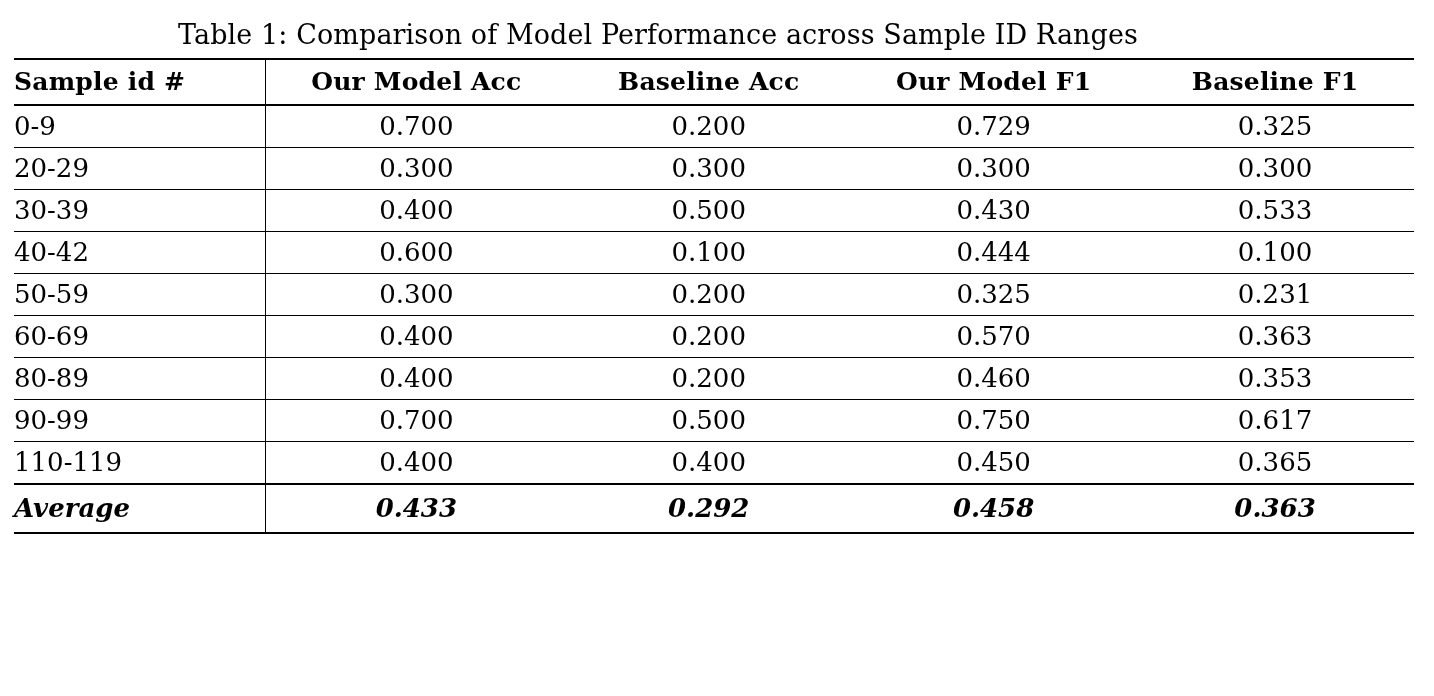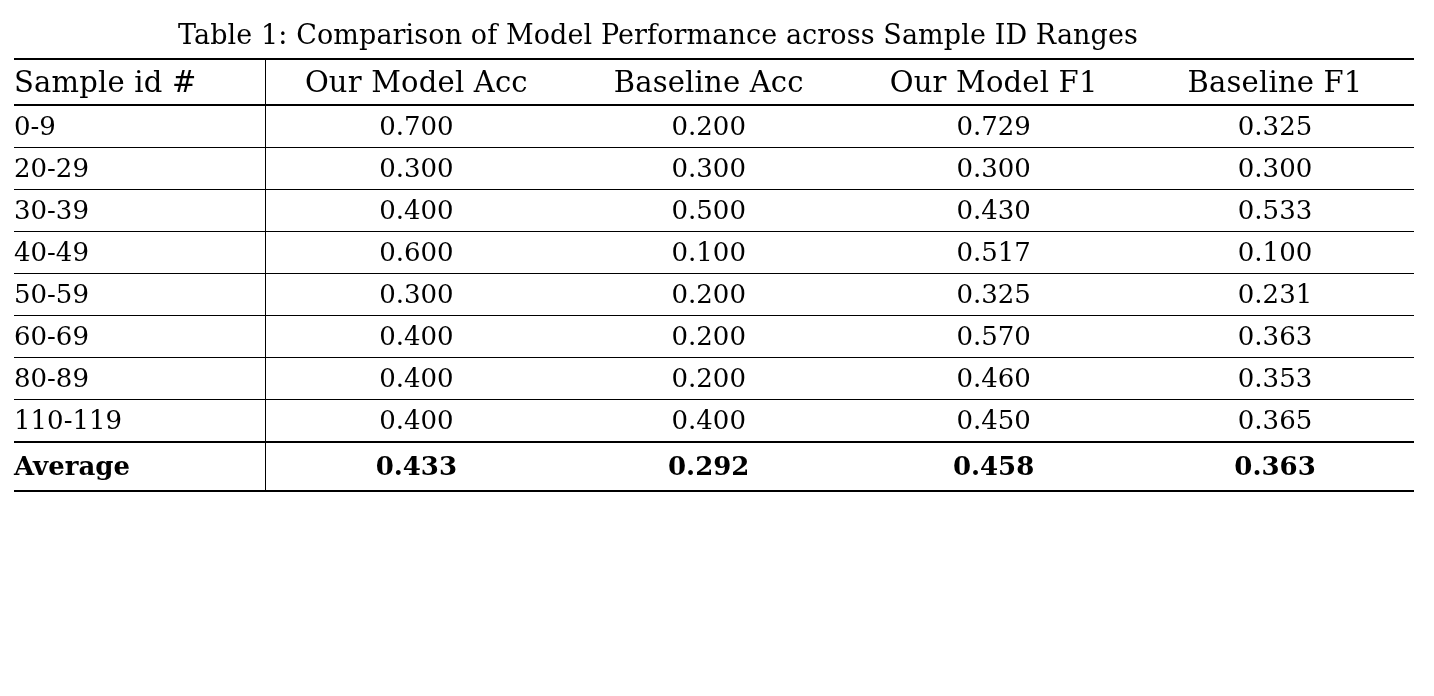--- a/index.html
+++ b/index.html
@@ -38,40 +38,41 @@
     font-family: "DejaVu Serif", serif;
   }
   table.tbl td, table.tbl th {
     padding: 0;
     margin: 0;
     vertical-align: middle;
   }
   tr.head th {
     border-top: 2.5px solid #000;
     border-bottom: 2.5px solid #000;
-    font-weight: normal;
-    font-size: 29px;
+    font-weight: bold;
+    font-size: 25px;
     height: 44px;
     line-height: 44px;
     letter-spacing: 0.2px;
   }
   tr.body td {
     border-bottom: 1.1px solid #000;
     height: 41px;
     line-height: 41px;
   }
   tr.body.first td {
     
   }
   tr.avg td {
     border-top: 2.5px solid #000;
     border-bottom: 2.5px solid #000;
     font-weight: bold;
     height: 47px;
     line-height: 47px;
+    font-style: italic;
   }
   
   th.c0, td.c0 {
     border-right: 1.6px solid #000;
     text-align: left;
     padding-left: 10px;
     width: 252px;
     box-sizing: border-box;
   }
   th.c0 {
@@ -119,24 +120,24 @@
         <td class="c4 num">0.300</td>
       </tr>
       <tr class="body">
         <td class="c0">30-39</td>
         <td class="c1 num">0.400</td>
         <td class="c2 num">0.500</td>
         <td class="c3 num">0.430</td>
         <td class="c4 num">0.533</td>
       </tr>
       <tr class="body">
-        <td class="c0">40-49</td>
+        <td class="c0">40-42</td>
         <td class="c1 num">0.600</td>
         <td class="c2 num">0.100</td>
-        <td class="c3 num">0.517</td>
+        <td class="c3 num">0.444</td>
         <td class="c4 num">0.100</td>
       </tr>
       <tr class="body">
         <td class="c0">50-59</td>
         <td class="c1 num">0.300</td>
         <td class="c2 num">0.200</td>
         <td class="c3 num">0.325</td>
         <td class="c4 num">0.231</td>
       </tr>
       <tr class="body">
@@ -147,20 +148,27 @@
         <td class="c4 num">0.363</td>
       </tr>
       <tr class="body">
         <td class="c0">80-89</td>
         <td class="c1 num">0.400</td>
         <td class="c2 num">0.200</td>
         <td class="c3 num">0.460</td>
         <td class="c4 num">0.353</td>
       </tr>
       <tr class="body">
+        <td class="c0">90-99</td>
+        <td class="c1 num">0.700</td>
+        <td class="c2 num">0.500</td>
+        <td class="c3 num">0.750</td>
+        <td class="c4 num">0.617</td>
+      </tr>
+      <tr class="body">
         <td class="c0">110-119</td>
         <td class="c1 num">0.400</td>
         <td class="c2 num">0.400</td>
         <td class="c3 num">0.450</td>
         <td class="c4 num">0.365</td>
       </tr>
       <tr class="avg">
         <td class="c0 bold">Average</td>
         <td class="c1 num bold">0.433</td>
         <td class="c2 num bold">0.292</td>

